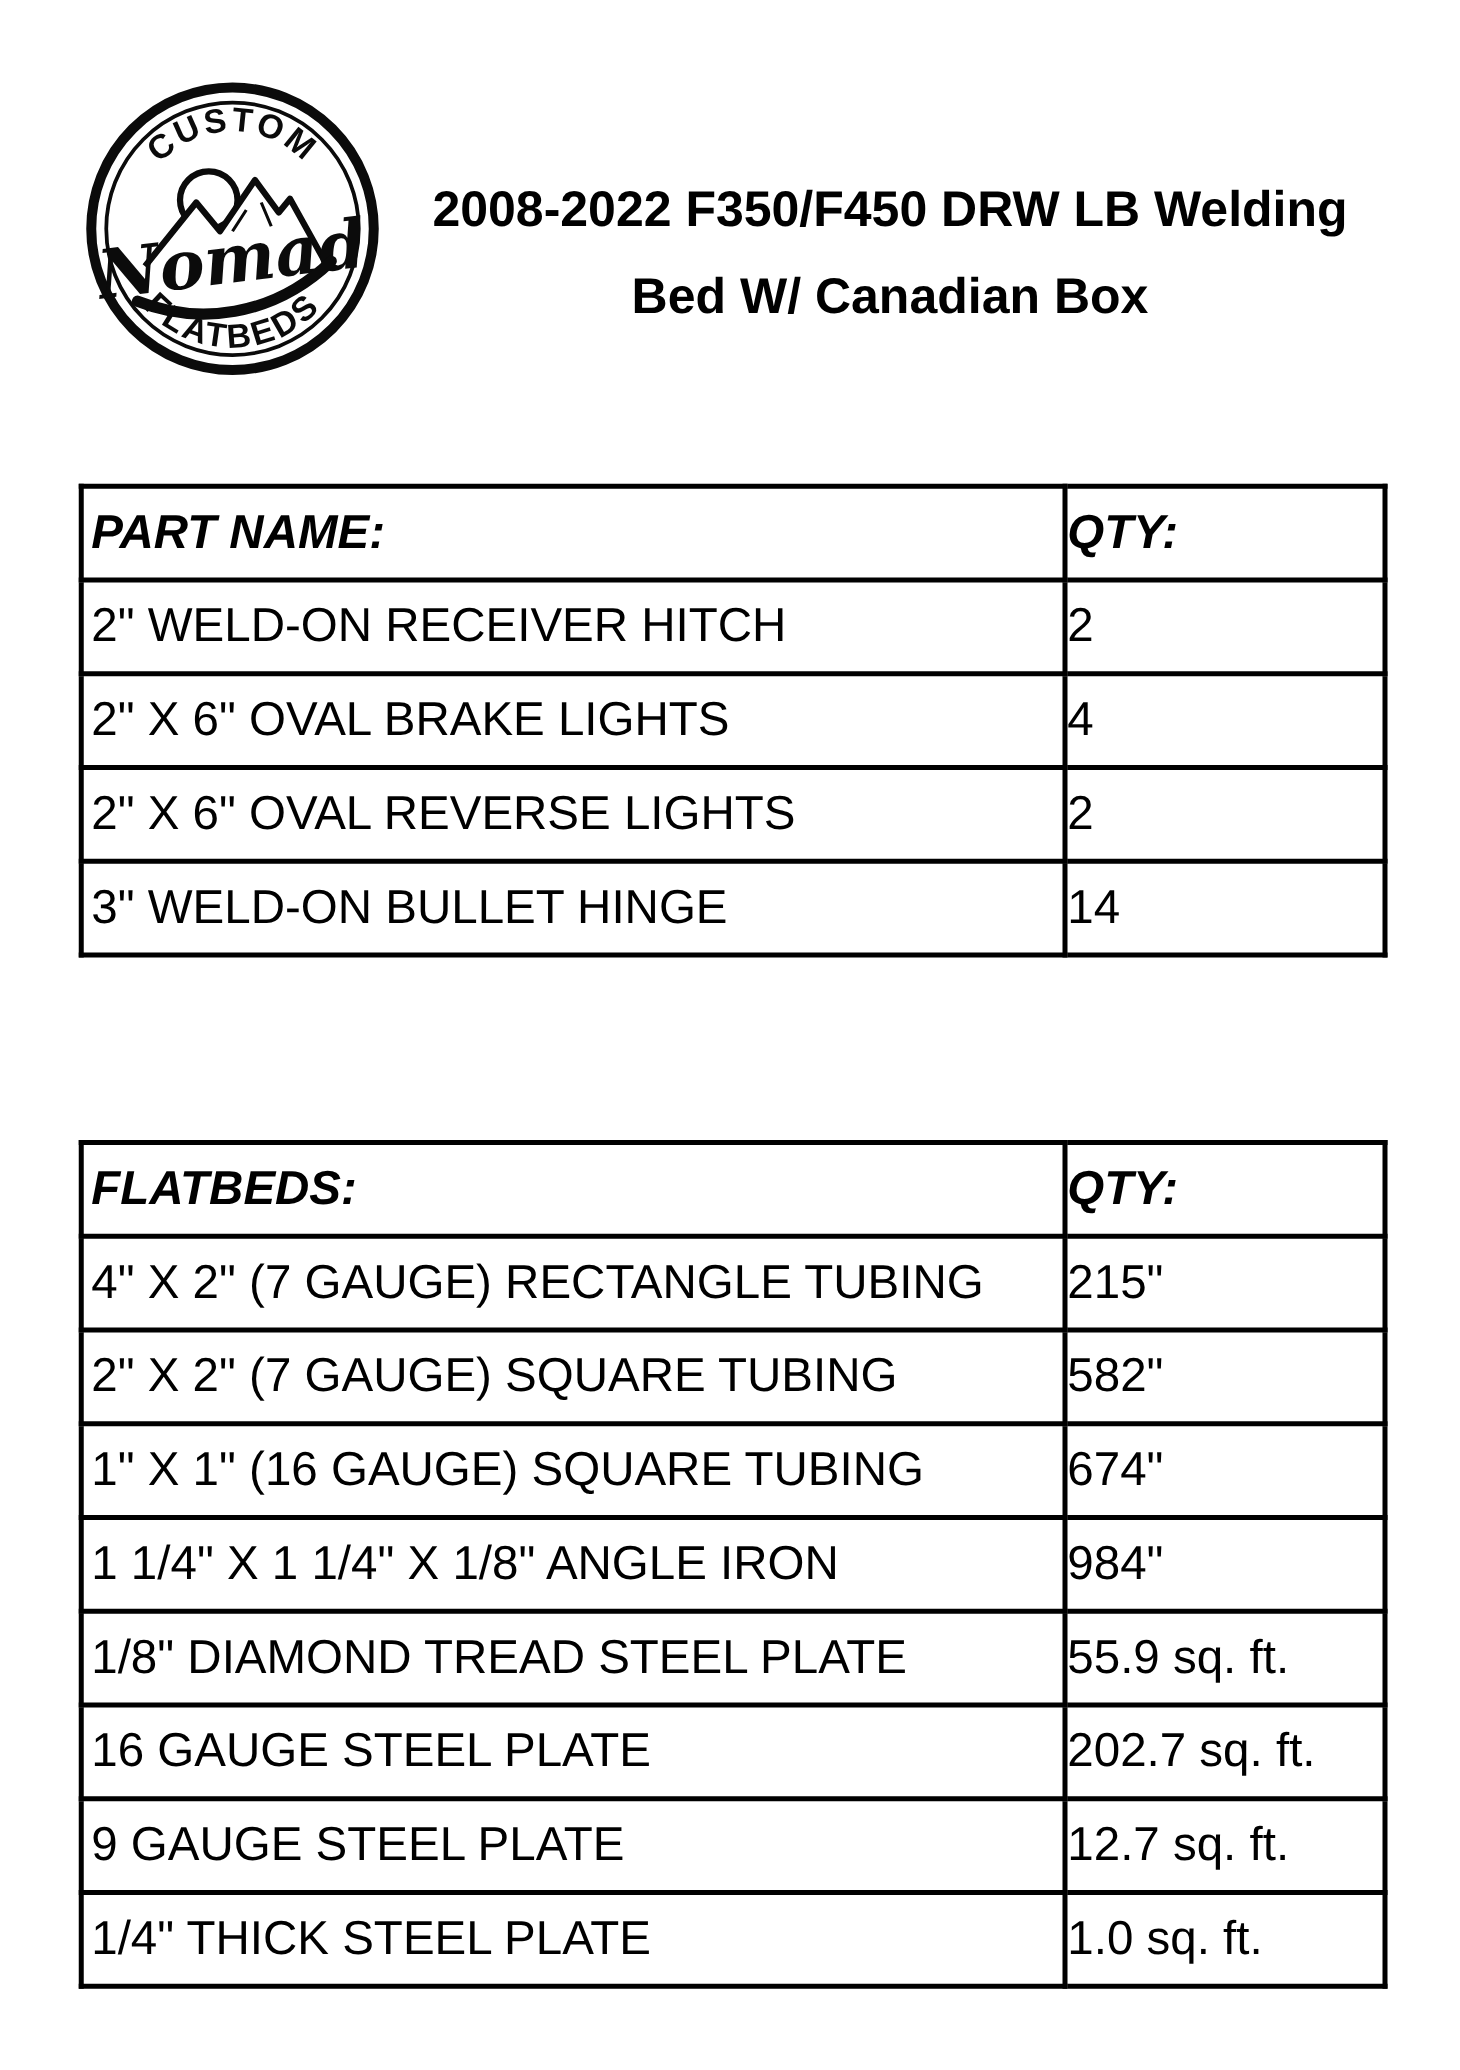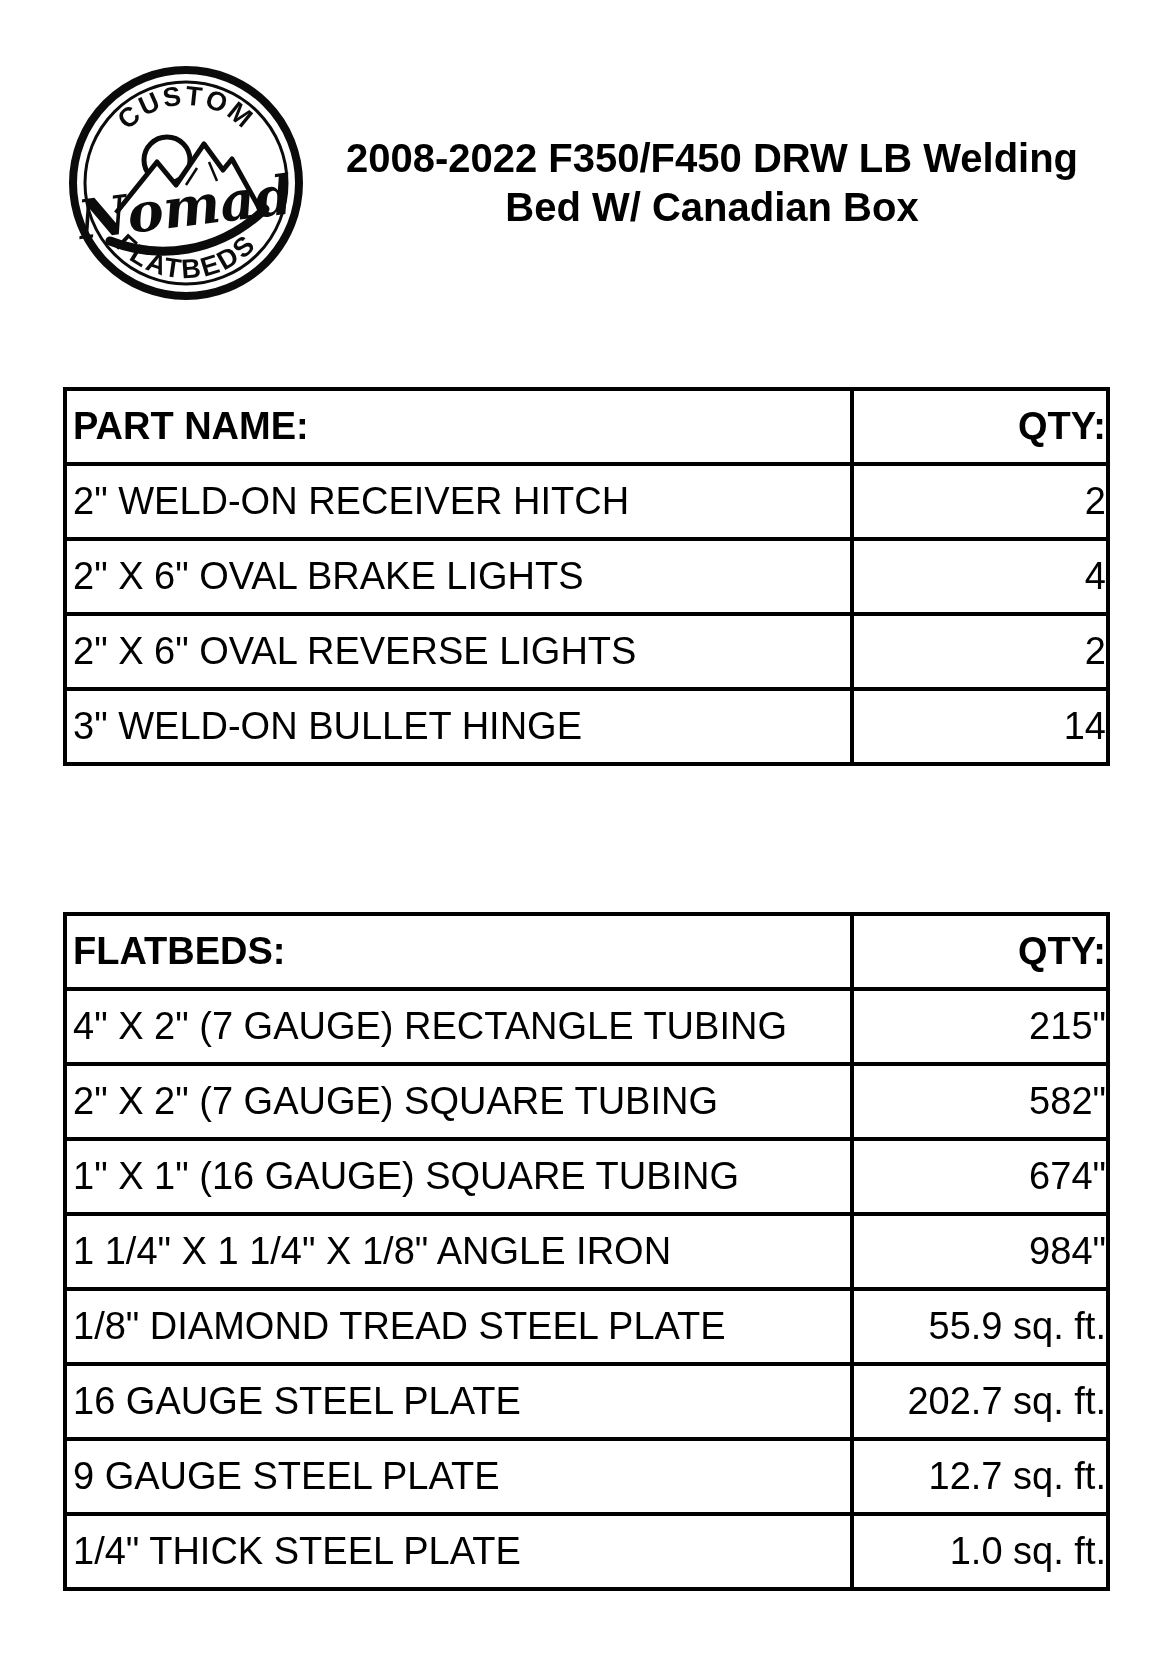--- a/index.html
+++ b/index.html
@@ -37,21 +37,21 @@
     font-size: 54px;
     fill: #0b0b0b;
   }
   .doc-title {
     position: absolute;
     left: 322px;
     top: 134px;
     width: 780px;
     margin: 0;
     font-size: 40px;
-    line-height: 49px;
+    line-height: 69px;
     font-weight: 700;
     text-align: center;
     letter-spacing: 0;
   }
   table.spec {
     position: absolute;
     left: 63px;
     width: 1047px;
     border-collapse: collapse;
     table-layout: fixed;
@@ -68,23 +68,23 @@
     white-space: nowrap;
   }
   table.spec .c-name {
     width: 75.4%;
     text-align: left;
     padding-left: 6px;
     padding-right: 4px;
   }
   table.spec .c-qty {
     width: 24.6%;
-    text-align: right;
+    text-align: left;
   }
-  table.spec th { font-weight: 700; }
+  table.spec th { font-weight: 700; font-style: italic; }
   table.spec td { font-weight: 400; }
 </style>
 </head>
 <body>
 
 <div class="logo-wrap">
   <svg viewBox="0 0 240 240" xmlns="http://www.w3.org/2000/svg">
     <defs>
       <path id="arcTop" d="M 50.8 84 A 78 78 0 0 1 189.2 84"></path>
       <path id="arcBottom" d="M 36.3 165 A 95 95 0 0 0 203.7 165"></path>

